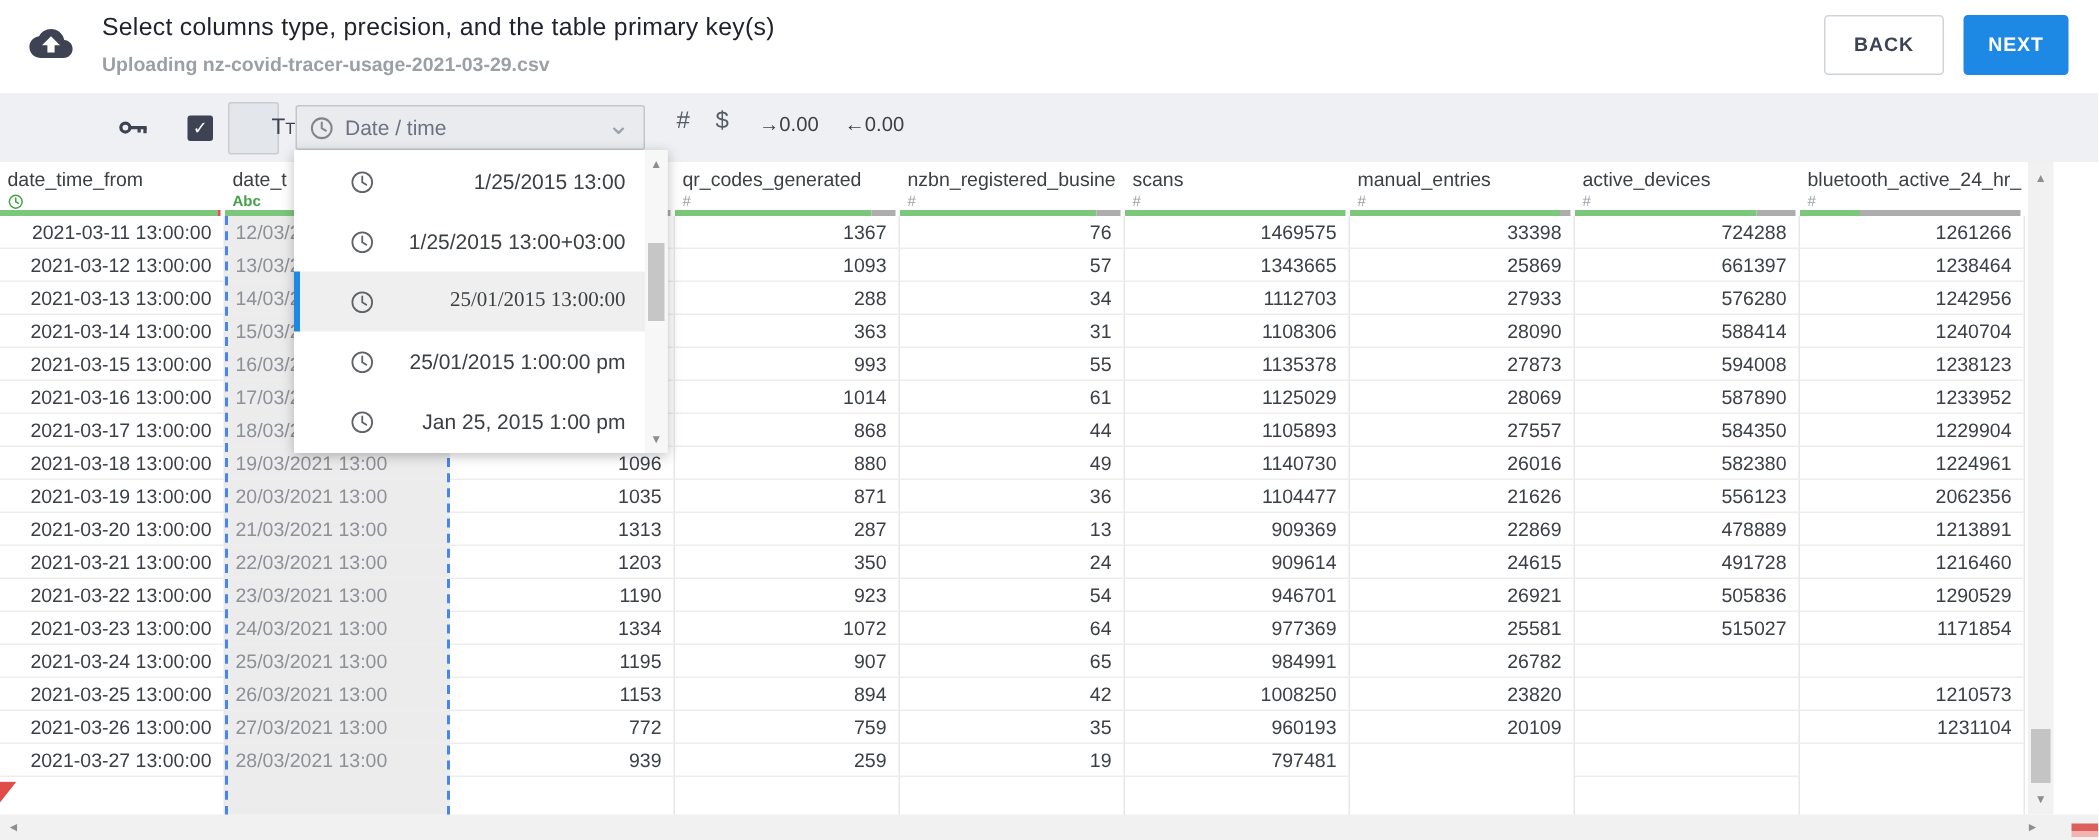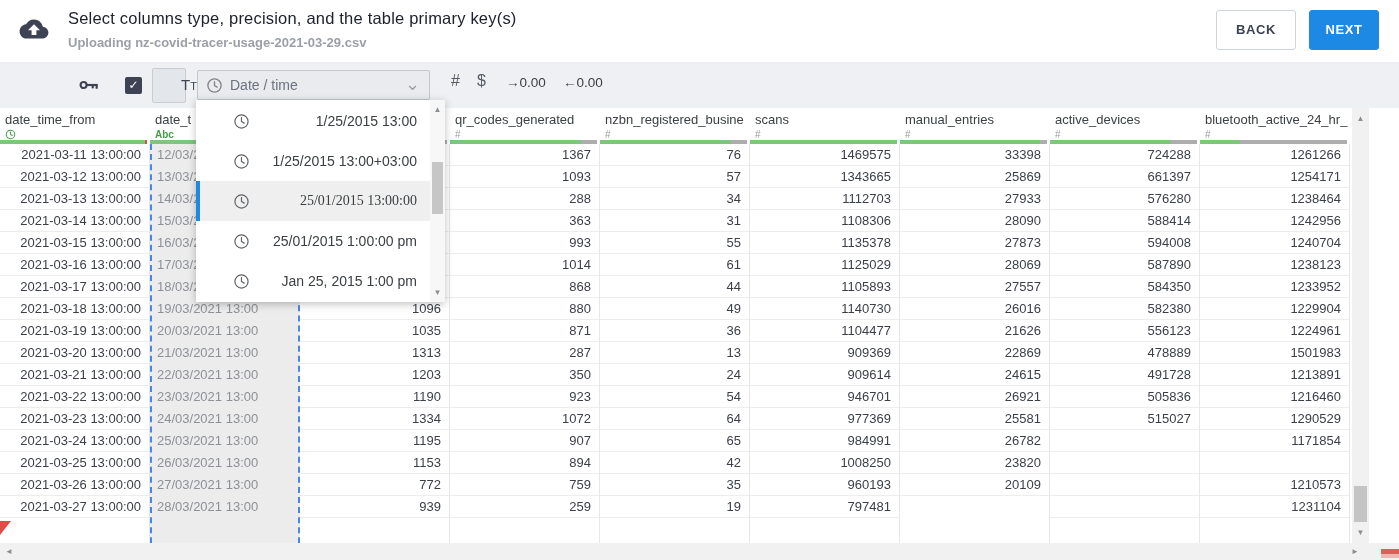--- a/index.html
+++ b/index.html
@@ -369,29 +369,28 @@
     <div class="col-head">
       <div class="col-name">bluetooth_active_24_hr_</div>
       <div class="type-ind">#</div>
     </div>
     <div class="q-bar">
           <span style="width: 27%; background: rgb(124, 199, 124);"></span>
           <span style="width: 73%; background: rgb(173, 173, 173);"></span>
         </div>
     <div class="body">
           <div class="cell">1261266</div>
-          <div class="cell">1254171</div>
           <div class="cell">1238464</div>
           <div class="cell">1242956</div>
           <div class="cell">1240704</div>
           <div class="cell">1238123</div>
           <div class="cell">1233952</div>
           <div class="cell">1229904</div>
           <div class="cell">1224961</div>
-          <div class="cell">1501983</div>
+          <div class="cell">2062356</div>
           <div class="cell">1213891</div>
           <div class="cell">1216460</div>
           <div class="cell">1290529</div>
           <div class="cell">1171854</div>
           <div class="cell"></div>
           <div class="cell">1210573</div>
           <div class="cell">1231104</div>
         </div>
   </div>
     </div>

